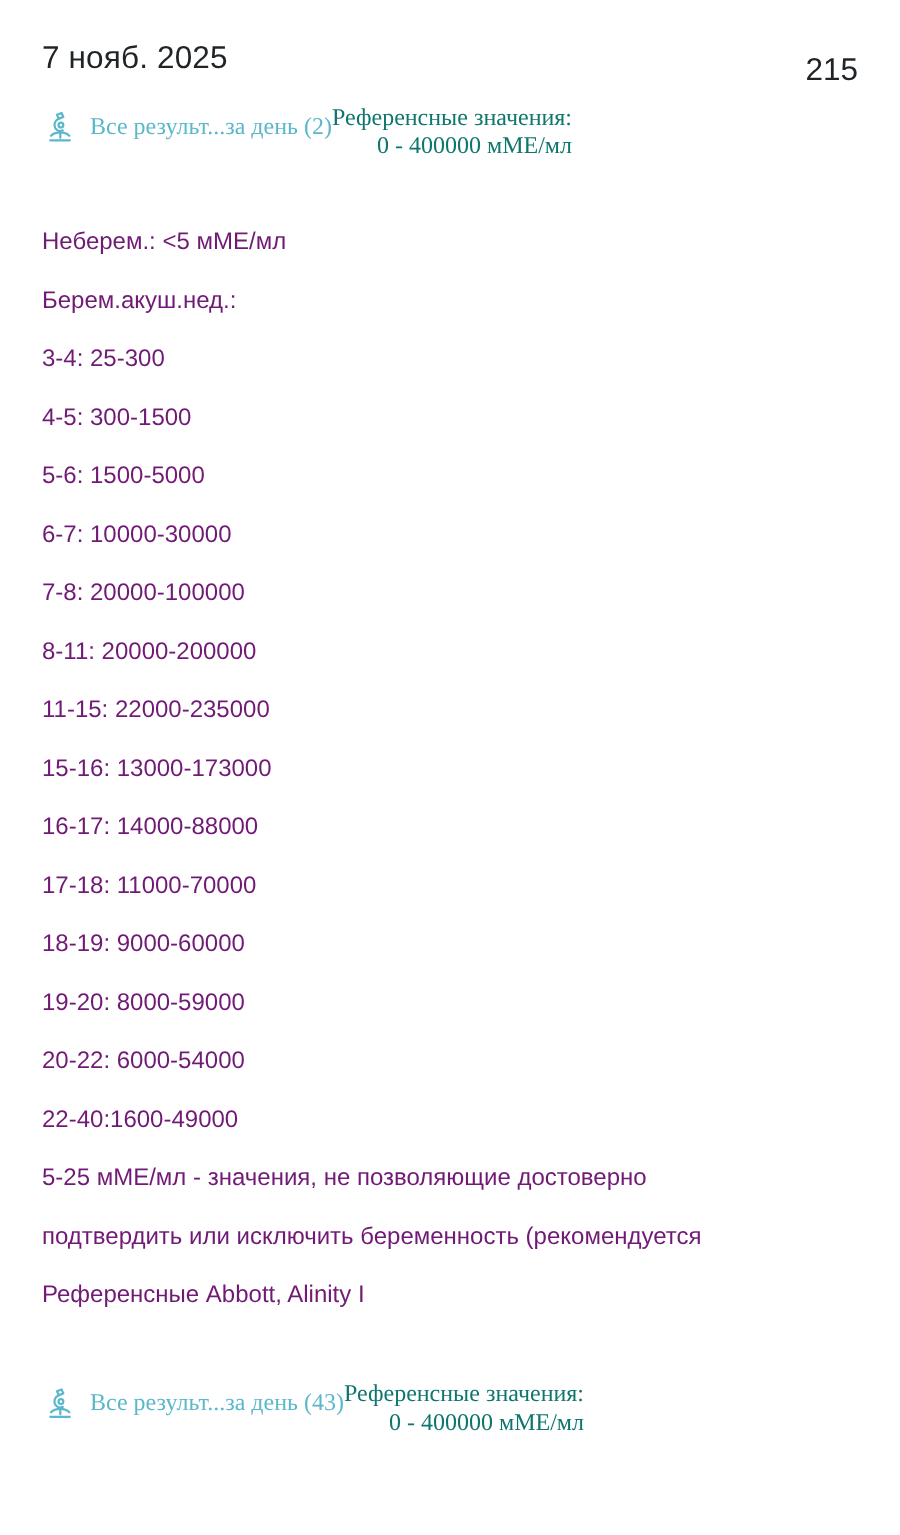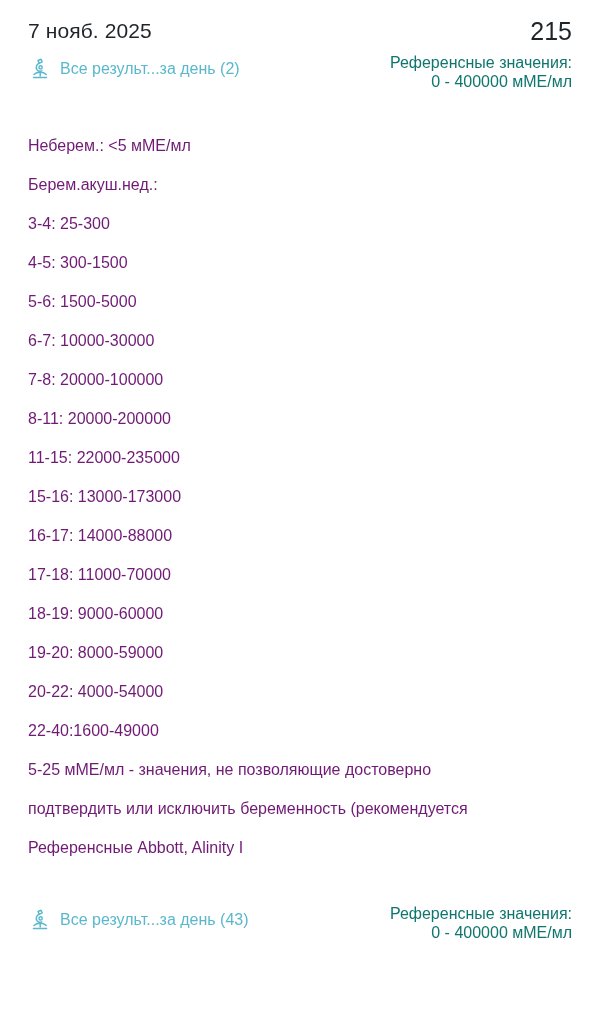--- a/index.html
+++ b/index.html
@@ -25,30 +25,32 @@
       align-items: center;
     }
     .date {
       font-size: 21px;
       font-weight: 500;
       color: #1f2428;
       letter-spacing: 0.1px;
       line-height: 28px;
     }
     .value {
-      font-size: 25px;
+      font-size: 21px;
       font-weight: 500;
       color: #1f2428;
       line-height: 28px;
+      margin-top: 16px;
     }
     .sub-row {
       display: flex;
-      justify-content: space-between;
+      justify-content: flex-start;
       align-items: flex-start;
       margin-top: 8px;
+      font-family: Liberation Serif, serif;
     }
     .all-results-link {
       display: flex;
       align-items: center;
       gap: 8px;
       color: #5bb8cc;
       font-size: 16px;
       line-height: 22px;
       cursor: pointer;
       margin-top: 4px;
@@ -108,21 +110,21 @@
     <span class="line">5-6: 1500-5000</span>
     <span class="line">6-7: 10000-30000</span>
     <span class="line">7-8: 20000-100000</span>
     <span class="line">8-11: 20000-200000</span>
     <span class="line">11-15: 22000-235000</span>
     <span class="line">15-16: 13000-173000</span>
     <span class="line">16-17: 14000-88000</span>
     <span class="line">17-18: 11000-70000</span>
     <span class="line">18-19: 9000-60000</span>
     <span class="line">19-20: 8000-59000</span>
-    <span class="line">20-22: 4000-54000</span>
+    <span class="line">20-22: 6000-54000</span>
     <span class="line">22-40:1600-49000</span>
     <span class="line">5-25 мМЕ/мл - значения, не позволяющие достоверно</span>
     <span class="line">подтвердить или исключить беременность (рекомендуется</span>
     <span class="line">Референсные Abbott, Alinity I</span>
   </div>
 </section>
 
 <section class="result-block second">
   <div class="sub-row">
     <div class="all-results-link">

